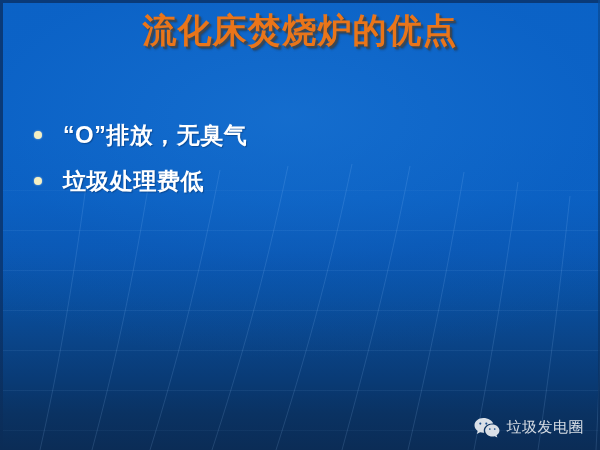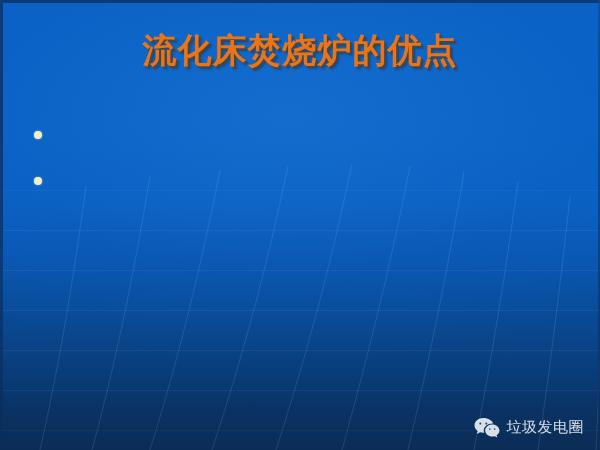--- a/index.html
+++ b/index.html
@@ -80,21 +80,21 @@
   .edge-right {
     position: absolute; right: 0; top: 0; width: 2px; height: 100%;
     background: linear-gradient(to bottom, #0a4a92 0%, #0b2c56 100%);
     opacity: .7;
   }
 
   
   .title {
     position: absolute;
     left: 0; right: 0;
-    top: 28px;
+    top: 8px;
     text-align: center;
     font-size: 34px;
     font-weight: bold;
     letter-spacing: 1px;
     color: #ea7519;
     text-shadow:
       2px 2px 0 rgba(70,70,70,0.80),
       3px 3px 2px rgba(40,40,40,0.45);
     white-space: nowrap;
   }
@@ -178,26 +178,28 @@
   <div class="edge-top"></div>
   <div class="edge-left"></div>
   <div class="edge-right"></div>
 
   <div class="title">流化床焚烧炉的优点</div>
 
   <div class="bullets">
 
     <div class="bullet-row">
       <span class="dot"></span>
+      <span class="btext"><span>“</span><span class="lat">O</span><span>”排放，无臭气</span></span>
     </div>
 
 
 
     <div class="bullet-row">
       <span class="dot"></span>
+      <span class="btext"><span>垃圾处理费低</span><span class="lat"></span><span></span></span>
     </div>
 
 
   </div>
 
   <div class="watermark">
     <svg class="wechat-icon" width="26" height="21" viewBox="0 0 52 42" aria-hidden="true">
       <g fill="#ffffff" fill-opacity="0.92">
         <path d="M18.5 2C8.8 2 1 8.6 1 16.7c0 4.6 2.5 8.7 6.5 11.4L5.6 34l6.6-3.4c2 .6 4.1.9 6.3.9 .6 0 1.2 0 1.8-.1 -.5-1.3-.8-2.7-.8-4.2 0-7.9 7.7-14.3 17.2-14.3 .6 0 1.2 0 1.8.1C36.6 7 28.4 2 18.5 2z"></path>
         <path d="M50.9 27.1c0-6.6-6.4-12-14.3-12s-14.3 5.4-14.3 12 6.4 12 14.3 12c1.7 0 3.3-.2 4.8-.7l5.3 2.8-1.5-4.6c3.4-2.2 5.7-5.6 5.7-9.5z"></path>

